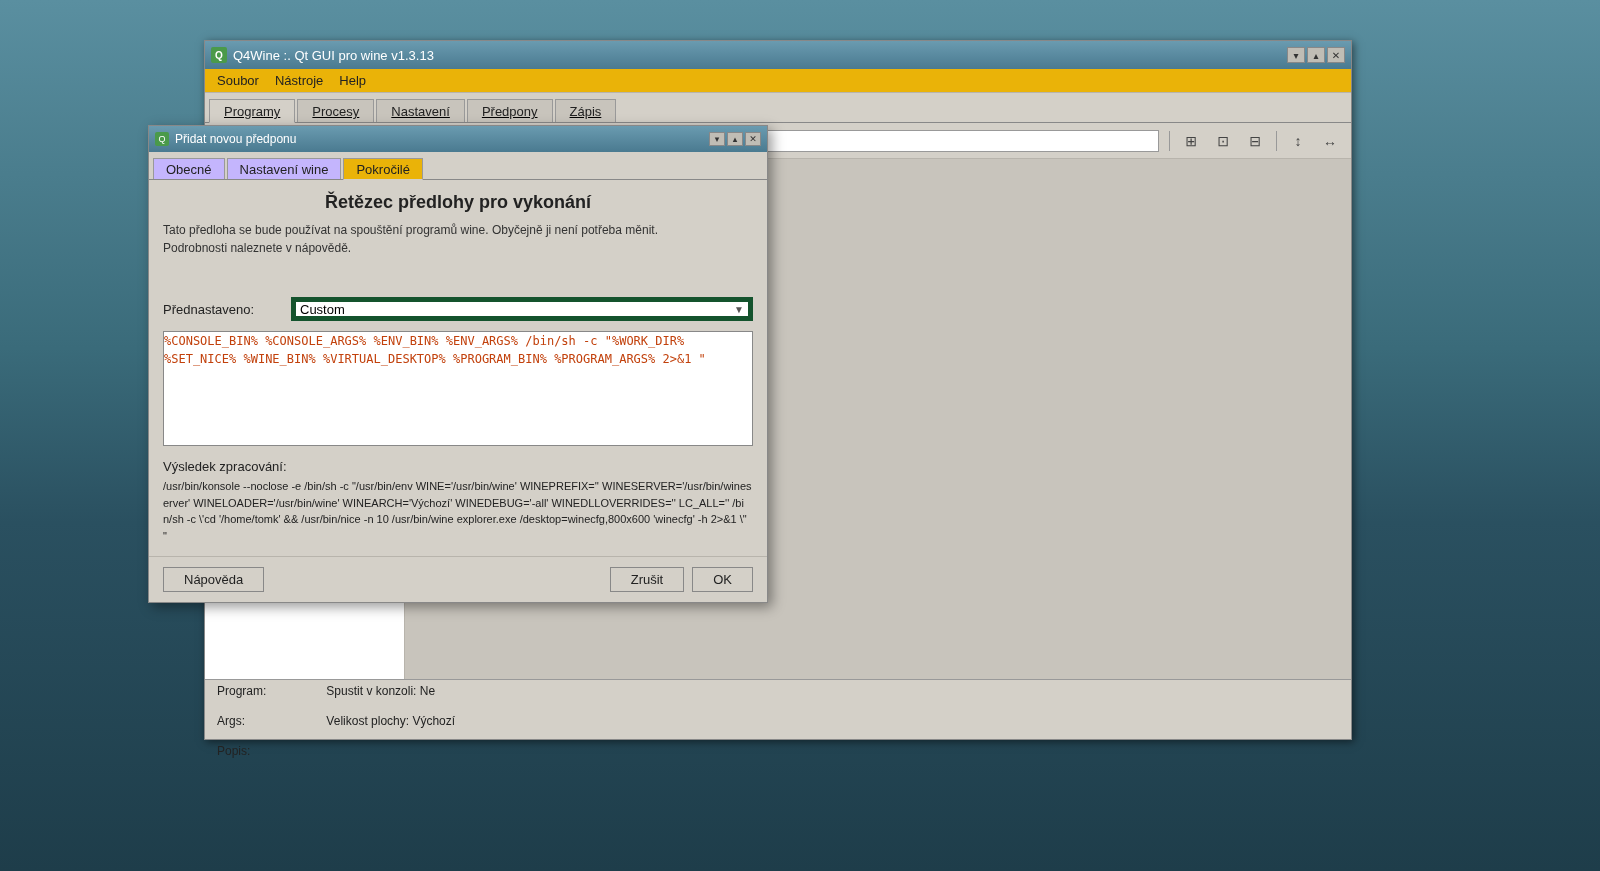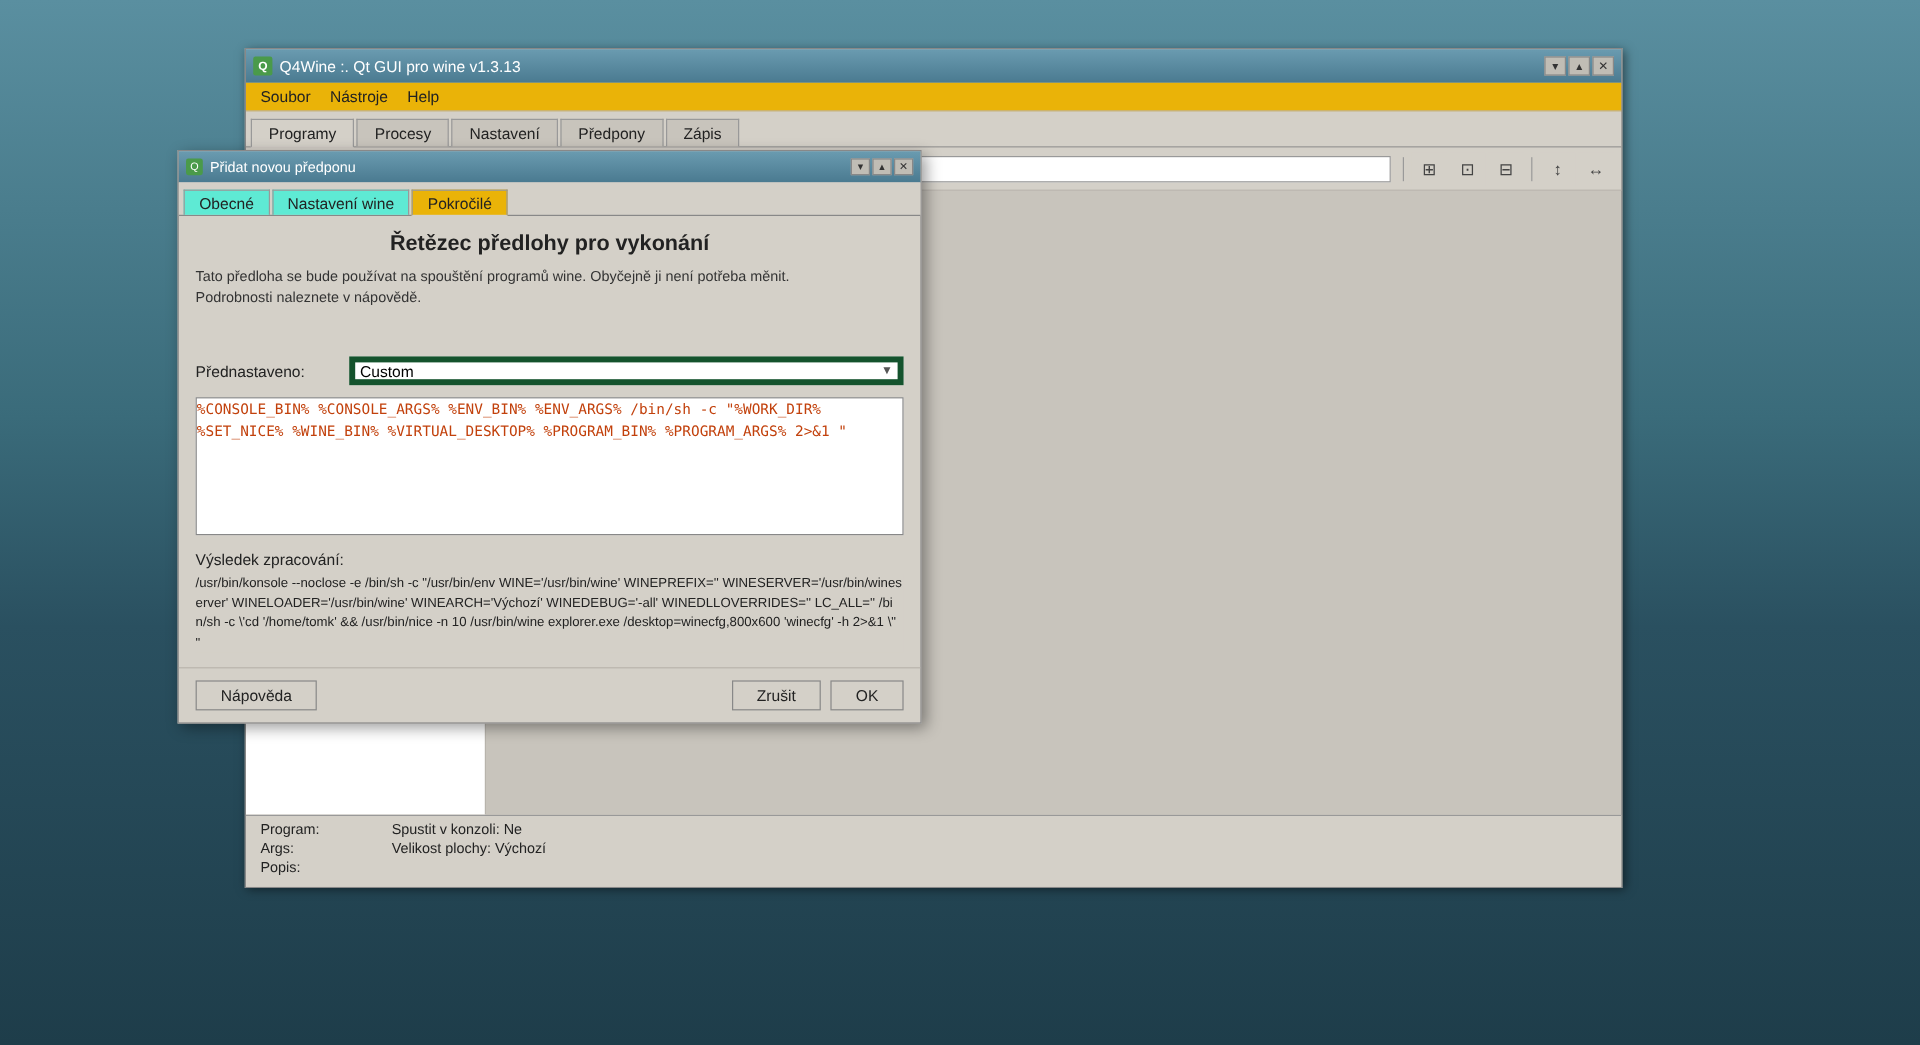--- a/index.html
+++ b/index.html
@@ -111,20 +111,21 @@
 
     
     .tab-bar {
       background: #d4d0c8;
       height: 30px;
       display: flex;
       align-items: flex-end;
       padding: 0 4px;
       border-bottom: 1px solid #888;
       flex-shrink: 0;
+      text-decoration: underline;
     }
 
     .tab {
       padding: 4px 14px 3px;
       cursor: pointer;
       font-size: 13px;
       color: #222;
       border: 1px solid #999;
       border-bottom: none;
       margin-right: 2px;
@@ -228,21 +229,21 @@
       background: #d4d0c8;
       border-top: 1px solid #999;
       padding: 4px 12px;
       font-size: 12px;
       color: #222;
       display: flex;
       gap: 60px;
       flex-shrink: 0;
     }
 
-    .status-col { display: flex; flex-direction: column; gap: 2px; }
+    .status-col { display: flex; flex-direction: column; gap: 16px; }
 
     
     .dialog-overlay {
       position: absolute;
       top: 125px;
       left: 148px;
       width: 620px;
       background: #d4d0c8;
       border: 1px solid #888;
       box-shadow: 4px 4px 12px rgba(0,0,0,0.4);
@@ -313,21 +314,21 @@
     }
 
     .dialog-tab {
       padding: 3px 12px 2px;
       cursor: pointer;
       font-size: 13px;
       color: #222;
       border: 1px solid #999;
       border-bottom: none;
       margin-right: 2px;
-      background: #5eead4;
+      background: #c4b5fd;
       position: relative;
       bottom: 0;
     }
 
     .dialog-tab.active {
       background: #eab308;
       border-bottom: 1px solid #d4d0c8;
       z-index: 2;
       bottom: -1px;
       text-align: center;

